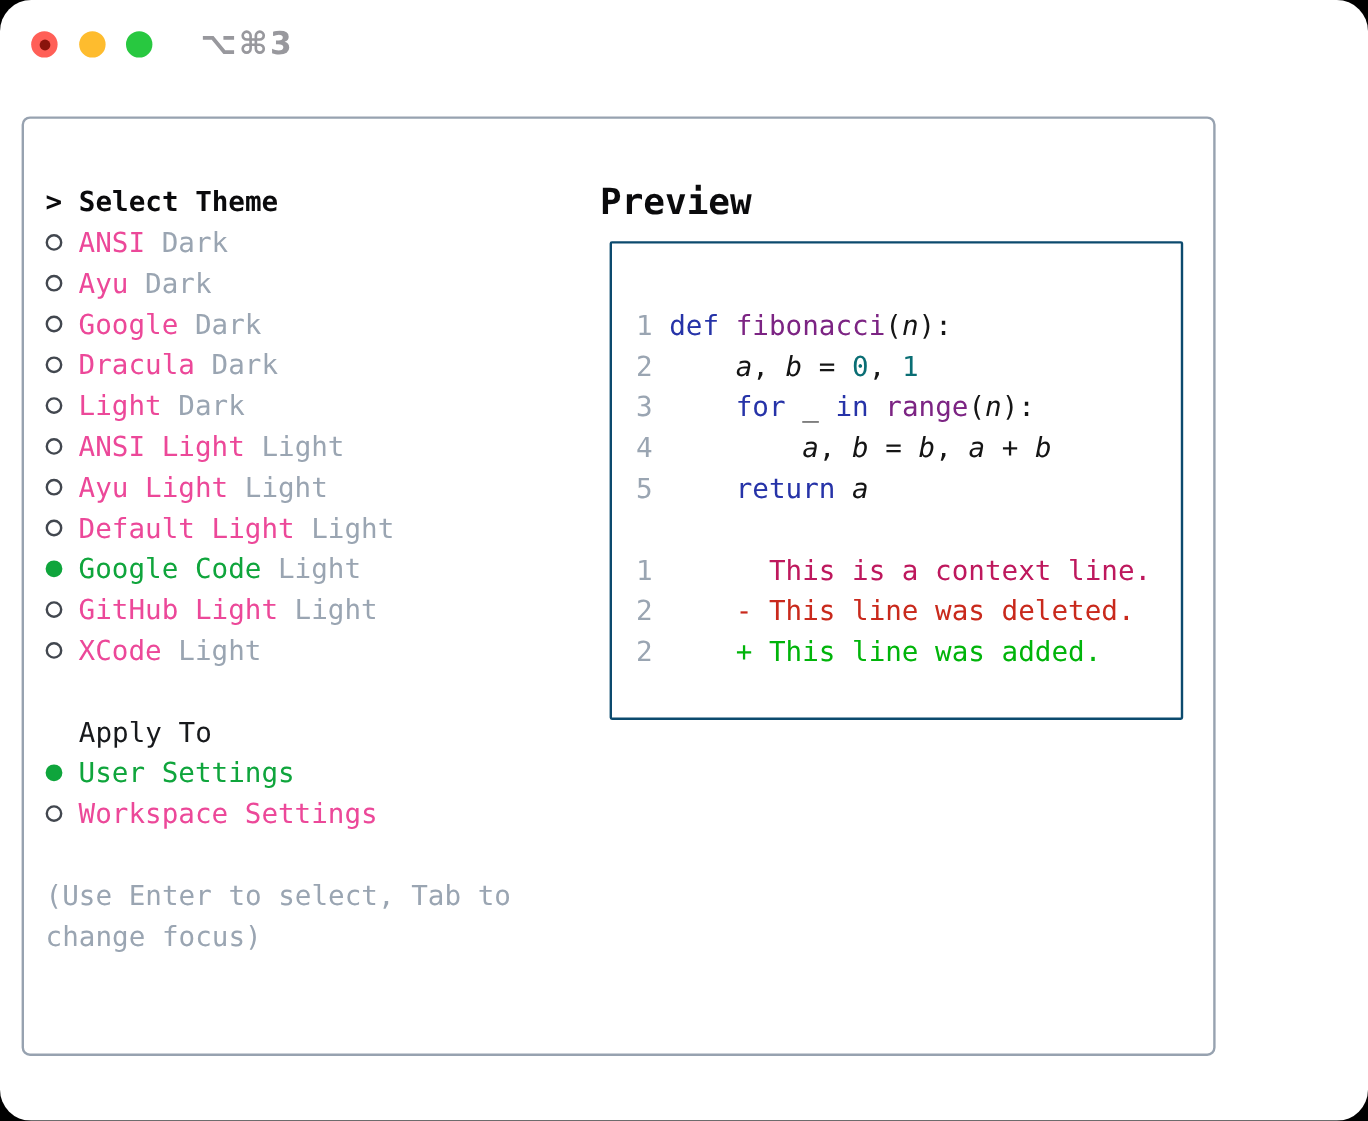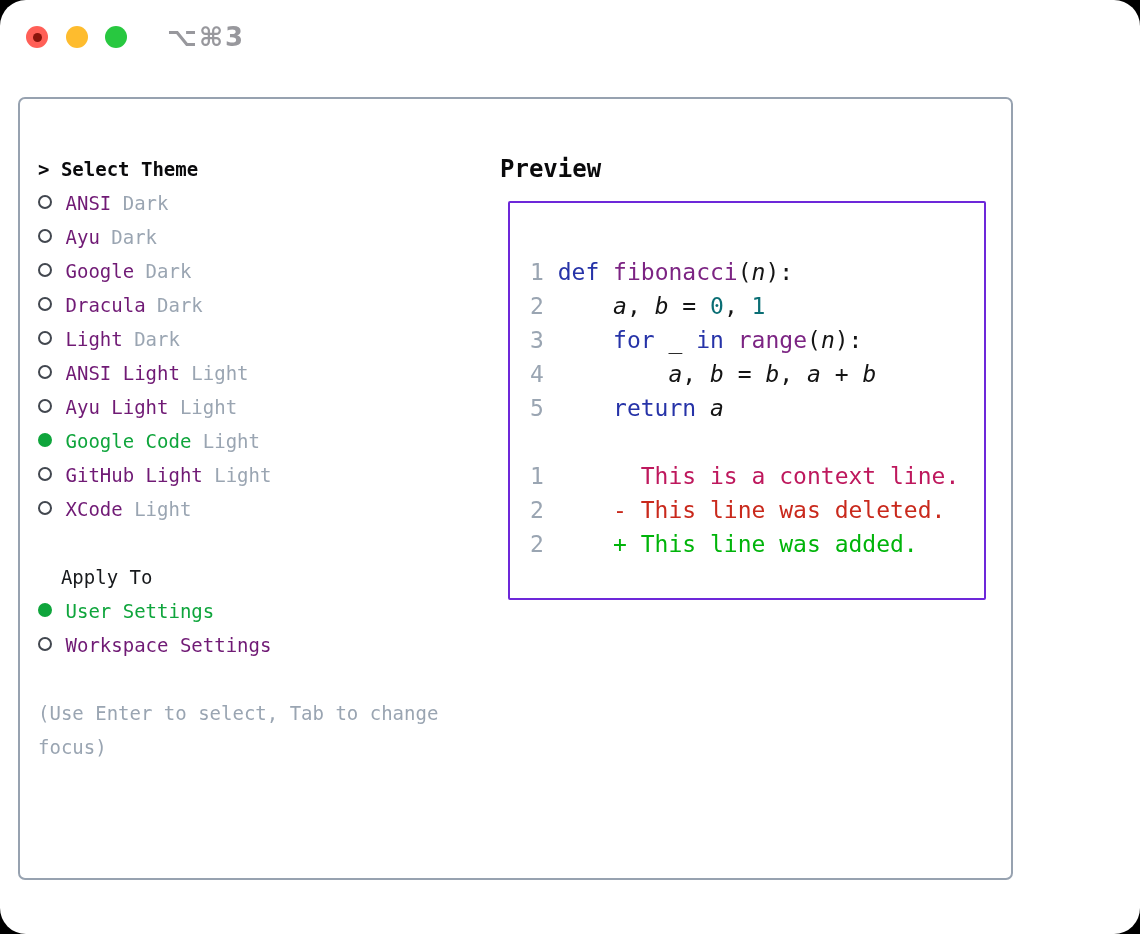--- a/index.html
+++ b/index.html
@@ -13,40 +13,40 @@
   .tl-dot{position:absolute;left:50%;top:50%;width:9px;height:9px;margin:-4.5px 0 0 -4.5px;
           border-radius:50%;background:#8a140c;}
   .shortcut{position:absolute;left:167px;top:22px;font-family:"DejaVu Sans","Liberation Sans",sans-serif;
             font-size:26px;font-weight:600;color:#98989d;letter-spacing:2px;}
 
   
   .panel{position:absolute;left:18px;top:97px;width:995px;height:783px;box-sizing:border-box;
          border:2px solid #97a2b0;border-radius:7px;background:#fff;}
 
   
-  .left-col{position:absolute;left:18px;top:53px;font-size:19px;color:#383d45;}
+  .left-col{position:absolute;left:18px;top:53px;font-size:23px;color:#383d45;}
   .row{height:34px;line-height:34px;white-space:pre;}
   .row.spacer{height:34px;}
   .prompt{display:inline-block;width:2ch;font-weight:bold;color:#0a0a0c;}
   .heading{font-weight:bold;color:#0a0a0c;}
   .dot{display:inline-block;box-sizing:border-box;width:14px;height:14px;border-radius:50%;
        border:2px solid #42474f;margin-right:13.5px;vertical-align:1px;}
   .dot.sel{border-color:#0fa53c;background:#0fa53c;}
-  .t-name{color:#701a75;}
+  .t-name{color:#ec4899;}
   .t-name.sel{color:#0fa53c;}
   .t-var{color:#9aa5b2;margin-left:1ch;}
   .indent2{padding-left:2ch;}
   .apply-title{color:#17191c;}
   .hint{margin-top:34px;width:445px;line-height:34px;color:#9aa5b2;white-space:normal;}
 
   
   .preview-title{position:absolute;left:480px;top:53px;height:34px;line-height:34px;
-                 font-size:24px;font-weight:bold;color:#0a0a0c;}
+                 font-size:30px;font-weight:bold;color:#0a0a0c;}
   .preview-box{position:absolute;left:488px;top:102px;width:478px;height:399px;box-sizing:border-box;
-               border:2px solid #6d28d9;border-radius:2px;background:#fff;}
+               border:2px solid #0c4a6e;border-radius:2px;background:#fff;}
   .code{position:absolute;left:20px;top:52px;font-size:23px;color:#151515;}
   .cl{height:34px;line-height:34px;white-space:pre;}
   .ln{display:inline-block;width:2ch;color:#9aa5b2;}
   .kw{color:#2633a8;}
   .fn{color:#7c2483;}
   .nu{color:#0a6e74;}
   .va{font-style:italic;color:#141414;}
   .pl{color:#151515;}
   .d-ctx{color:#be185d;}
   .d-del{color:#c9291c;}
@@ -74,20 +74,21 @@
       <div class="left-col">
         <div class="row"><span class="prompt">&gt;</span><span class="heading">Select Theme</span></div>
         <div id="theme-list">
             <div class="row"><span class="dot"></span><span class="t-name">ANSI</span><span class="t-var">Dark</span></div>
             <div class="row"><span class="dot"></span><span class="t-name">Ayu</span><span class="t-var">Dark</span></div>
             <div class="row"><span class="dot"></span><span class="t-name">Google</span><span class="t-var">Dark</span></div>
             <div class="row"><span class="dot"></span><span class="t-name">Dracula</span><span class="t-var">Dark</span></div>
             <div class="row"><span class="dot"></span><span class="t-name">Light</span><span class="t-var">Dark</span></div>
             <div class="row"><span class="dot"></span><span class="t-name">ANSI Light</span><span class="t-var">Light</span></div>
             <div class="row"><span class="dot"></span><span class="t-name">Ayu Light</span><span class="t-var">Light</span></div>
+            <div class="row"><span class="dot"></span><span class="t-name">Default Light</span><span class="t-var">Light</span></div>
             <div class="row"><span class="dot sel"></span><span class="t-name sel">Google Code</span><span class="t-var">Light</span></div>
             <div class="row"><span class="dot"></span><span class="t-name">GitHub Light</span><span class="t-var">Light</span></div>
             <div class="row"><span class="dot"></span><span class="t-name">XCode</span><span class="t-var">Light</span></div>
           </div>
         <div class="row spacer"></div>
         <div class="row indent2 apply-title">Apply To</div>
         <div id="apply-list">
             <div class="row"><span class="dot sel"></span><span class="t-name sel">User Settings</span></div>
             <div class="row"><span class="dot"></span><span class="t-name">Workspace Settings</span></div>
           </div>

